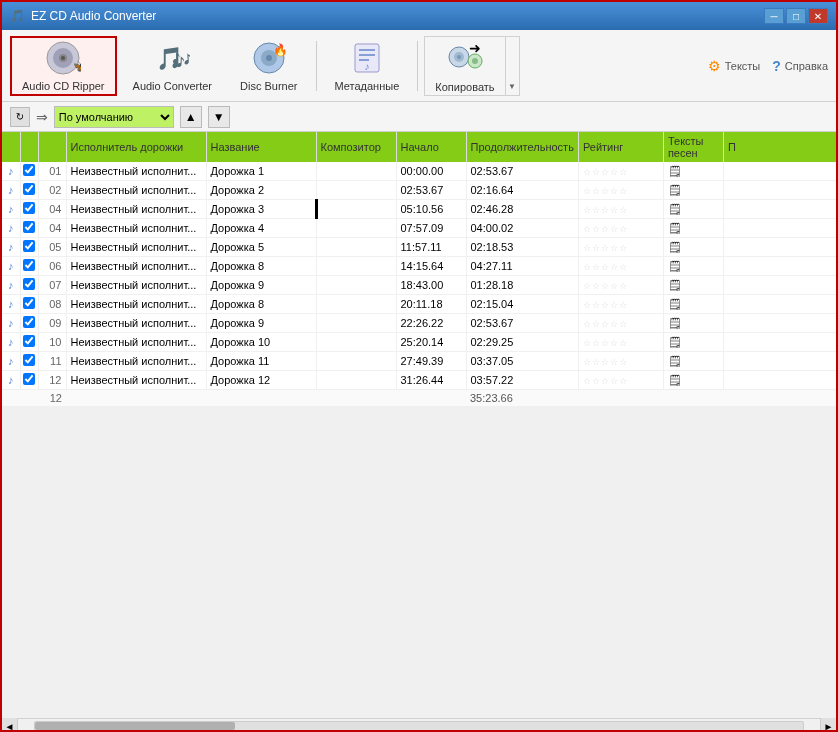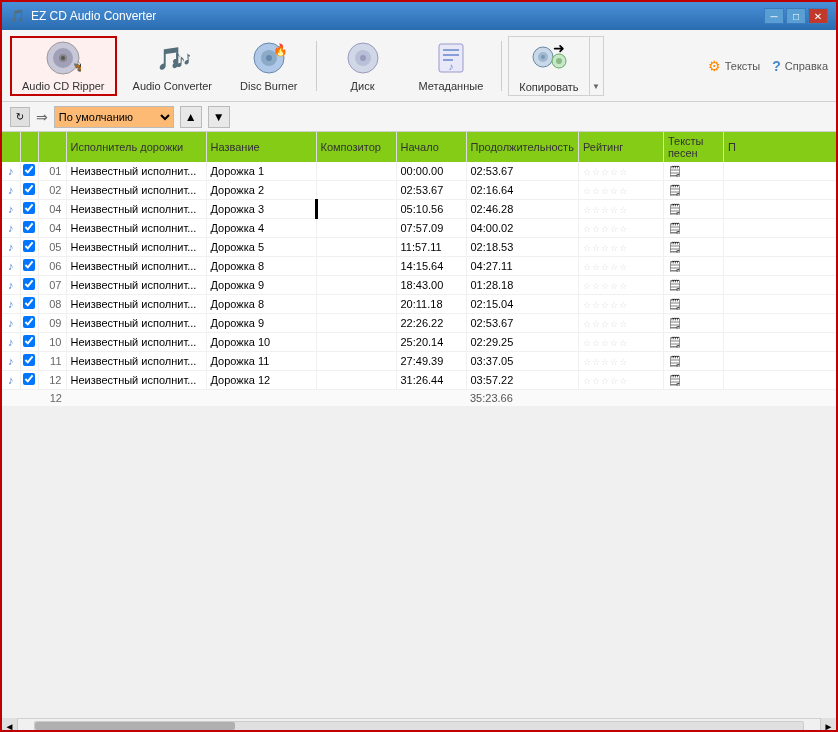--- a/index.html
+++ b/index.html
@@ -131,21 +131,21 @@
       font-size: 11px;
       padding: 0 4px;
     }
     .arrow-icon {
       color: #666; font-size: 14px;
     }
     .preset-select {
       width: 120px;
       height: 22px;
       border: 1px solid #bbb;
-      background: #fdba74;
+      background: #bef264;
       font-size: 11px;
     }
     .nav-btn {
       width: 22px; height: 22px;
       background: #e8e8e8;
       border: 1px solid #bbb;
       display: flex; align-items: center; justify-content: center;
       cursor: pointer;
       font-size: 12px;
     }
@@ -226,30 +226,20 @@
         <circle cx="18" cy="18" r="8" fill="#8aaac8"></circle>
         <circle cx="18" cy="18" r="3" fill="#6688aa"></circle>
         <text x="22" y="14" font-size="12" fill="#ff4400">🔥</text>
       </svg>
     </div>
     <span>Disc Burner</span>
   </div>
 
   <div class="toolbar-divider"></div>
 
-  <div class="tool-btn">
-    <div class="tool-icon">
-      <svg width="36" height="36" viewBox="0 0 36 36">
-        <circle cx="18" cy="18" r="15" fill="#d0d8e8" stroke="#9999bb" stroke-width="1"></circle>
-        <circle cx="18" cy="18" r="8" fill="#b8c0d8"></circle>
-        <circle cx="18" cy="18" r="3" fill="#9999bb"></circle>
-      </svg>
-    </div>
-    <span>Диск</span>
-  </div>
 
   <div class="tool-btn">
     <div class="tool-icon">
       <svg width="36" height="36" viewBox="0 0 36 36">
         <rect x="6" y="4" width="24" height="28" rx="2" fill="#e8e8f8" stroke="#9999cc" stroke-width="1"></rect>
         <line x1="10" y1="10" x2="26" y2="10" stroke="#6688cc" stroke-width="1.5"></line>
         <line x1="10" y1="15" x2="26" y2="15" stroke="#6688cc" stroke-width="1.5"></line>
         <line x1="10" y1="20" x2="20" y2="20" stroke="#6688cc" stroke-width="1.5"></line>
         <text x="18" y="30" font-size="10" fill="#6688cc" text-anchor="middle">♪</text>
       </svg>

